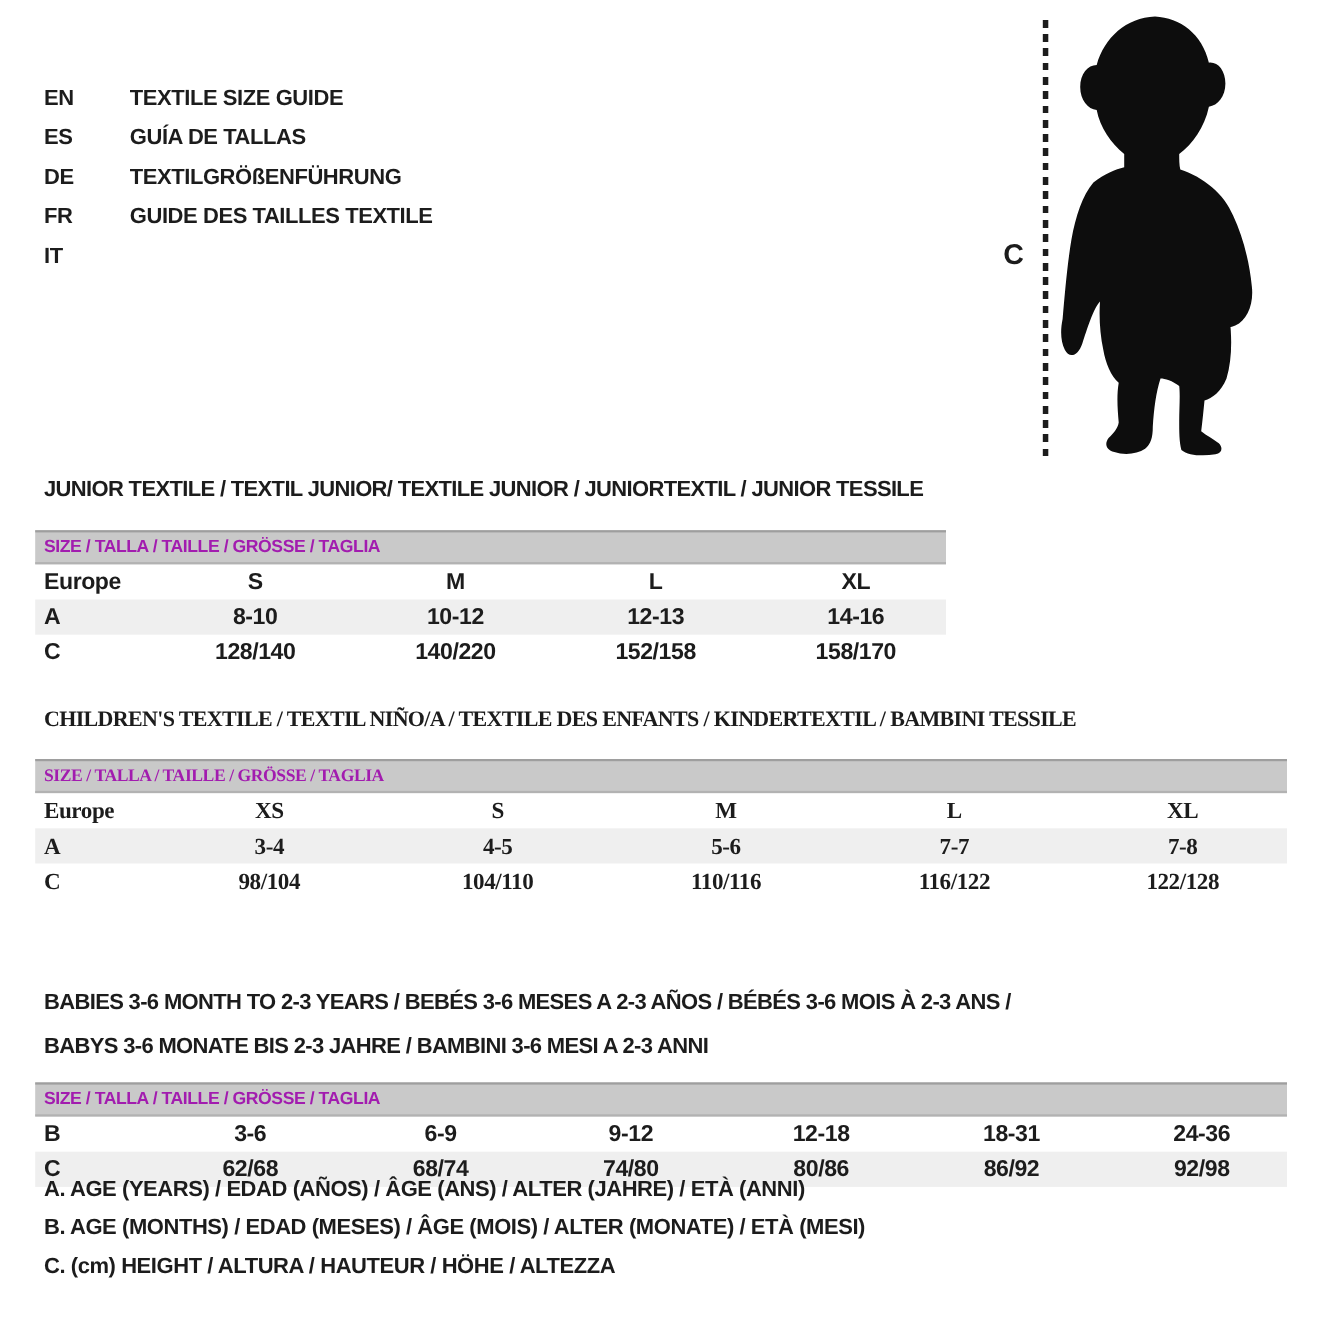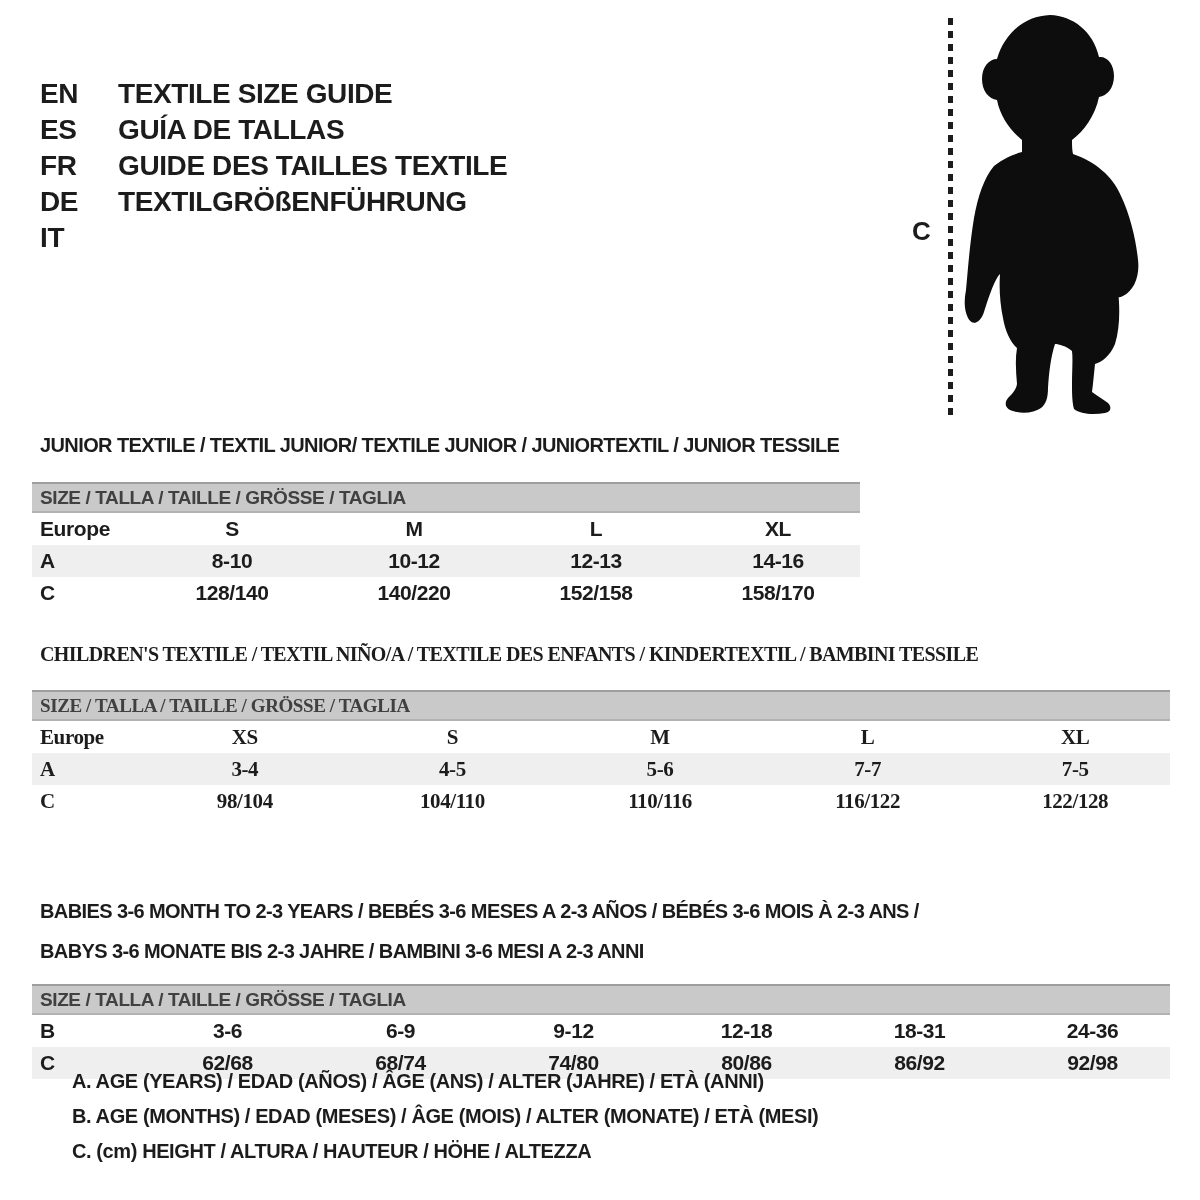--- a/index.html
+++ b/index.html
@@ -19,21 +19,21 @@
     font-family:"Liberation Sans", sans-serif;
     font-weight:700;
     color:var(--text);
     letter-spacing:-0.4px;
     overflow:hidden;
   }
 
   
   .lang-block { position:absolute; left:40px; top:30px; }
   .lang-row { display:grid; grid-template-columns:78px auto; height:36px; align-items:center; }
-  .lang-row span { font-size:28px; white-space:nowrap;margin-top:48px; }
+  .lang-row span { font-size:20px; white-space:nowrap;margin-top:48px; }
 
   
   .figure { position:absolute; left:900px; top:0; width:260px; height:430px; }
   .dash-line {
     position:absolute; left:48px; top:18px; width:5px; height:398px;
     background:repeating-linear-gradient(to bottom, var(--text) 0 7px, transparent 7px 13px);
   }
   .c-label { position:absolute; left:12px; top:216px; font-size:26px; }
   .figure svg { position:absolute; left:60px; top:12px; }
 
@@ -44,62 +44,62 @@
   .tbl { width:100%; }
   .tbl-junior { width:828px; }
   .tbl-wide { width:1138px; }
   .band {
     height:31px;
     background:var(--band-bg);
     border-top:2px solid var(--band-border-top);
     border-bottom:2px solid var(--band-border-bottom);
     display:flex; align-items:center;
     padding-left:8px;
-    color:#404040;
-    font-size:19px;
+    color:#a21caf;
+    font-size:16px;
   }
   .row { display:grid; height:32px; align-items:center; font-size:21px;gap:18px; }
   .cols-j { grid-template-columns:100px repeat(4, 1fr); }
   .cols-c { grid-template-columns:100px repeat(5, 1fr); }
   .cols-b { grid-template-columns:100px repeat(6, 1fr); }
   .row .lbl { padding-left:8px; text-align:left; }
   .row .val { text-align:center; }
   .row.shade { background:var(--row-shade); }
   .sec-junior { top:434px; }
   .sec-junior .tbl { margin-top:26px; }
   .sec-children { top:643px;font-family:Liberation Serif, serif; }
   .sec-children .tbl { margin-top:25px; }
   .sec-babies { top:891px; }
   .sec-babies .tbl { margin-top:13px; }
 
   
-  .legend { position:absolute; left:40px; top:1064px;margin-left:32px; }
+  .legend { position:absolute; left:40px; top:1064px; }
   .legend div { font-size:20px; line-height:35px; white-space:nowrap; }
 </style>
 </head>
 <body>
 
 <div class="page">
 
   <div class="lang-block">
     <div class="lang-row">
       <span>EN</span>
       <span>TEXTILE SIZE GUIDE</span>
     </div>
     <div class="lang-row">
       <span>ES</span>
       <span>GUÍA DE TALLAS</span>
     </div>
     <div class="lang-row">
+      <span>DE</span>
+      <span>TEXTILGRÖßENFÜHRUNG</span>
+    </div>
+    <div class="lang-row">
       <span>FR</span>
       <span>GUIDE DES TAILLES TEXTILE</span>
-    </div>
-    <div class="lang-row">
-      <span>DE</span>
-      <span>TEXTILGRÖßENFÜHRUNG</span>
     </div>
     <div class="lang-row">
       <span>IT</span>
     </div>
   </div>
 
   <div class="figure">
     <span class="c-label">C</span>
     <div class="dash-line"></div>
     <svg width="185" height="408" viewBox="0 0 185 408" aria-hidden="true">
@@ -193,21 +193,21 @@
         <span class="val">M</span>
         <span class="val">L</span>
         <span class="val">XL</span>
       </div>
       <div class="row cols-c shade">
         <span class="lbl">A</span>
         <span class="val">3-4</span>
         <span class="val">4-5</span>
         <span class="val">5-6</span>
         <span class="val">7-7</span>
-        <span class="val">7-5</span>
+        <span class="val">7-8</span>
       </div>
       <div class="row cols-c">
         <span class="lbl">C</span>
         <span class="val">98/104</span>
         <span class="val">104/110</span>
         <span class="val">110/116</span>
         <span class="val">116/122</span>
         <span class="val">122/128</span>
       </div>
     </div>

